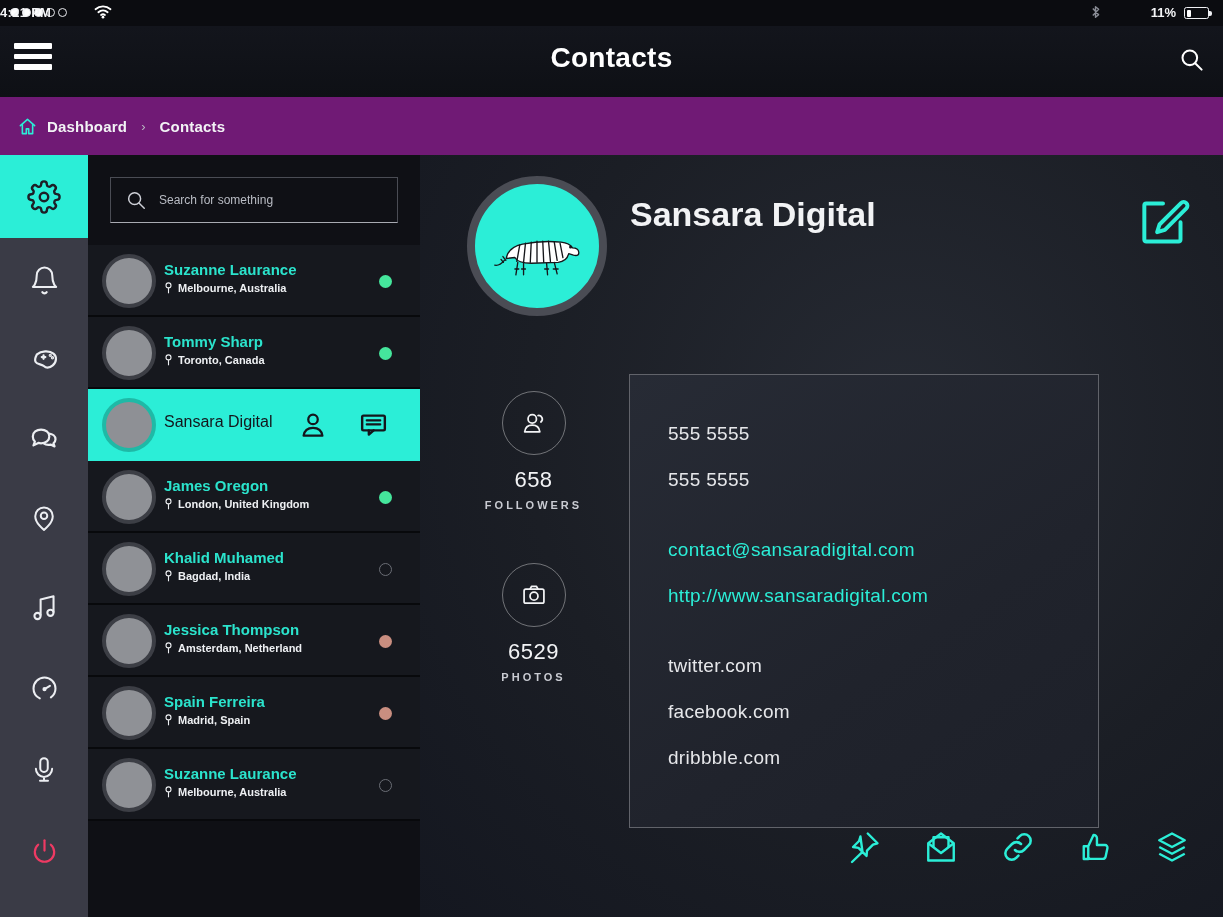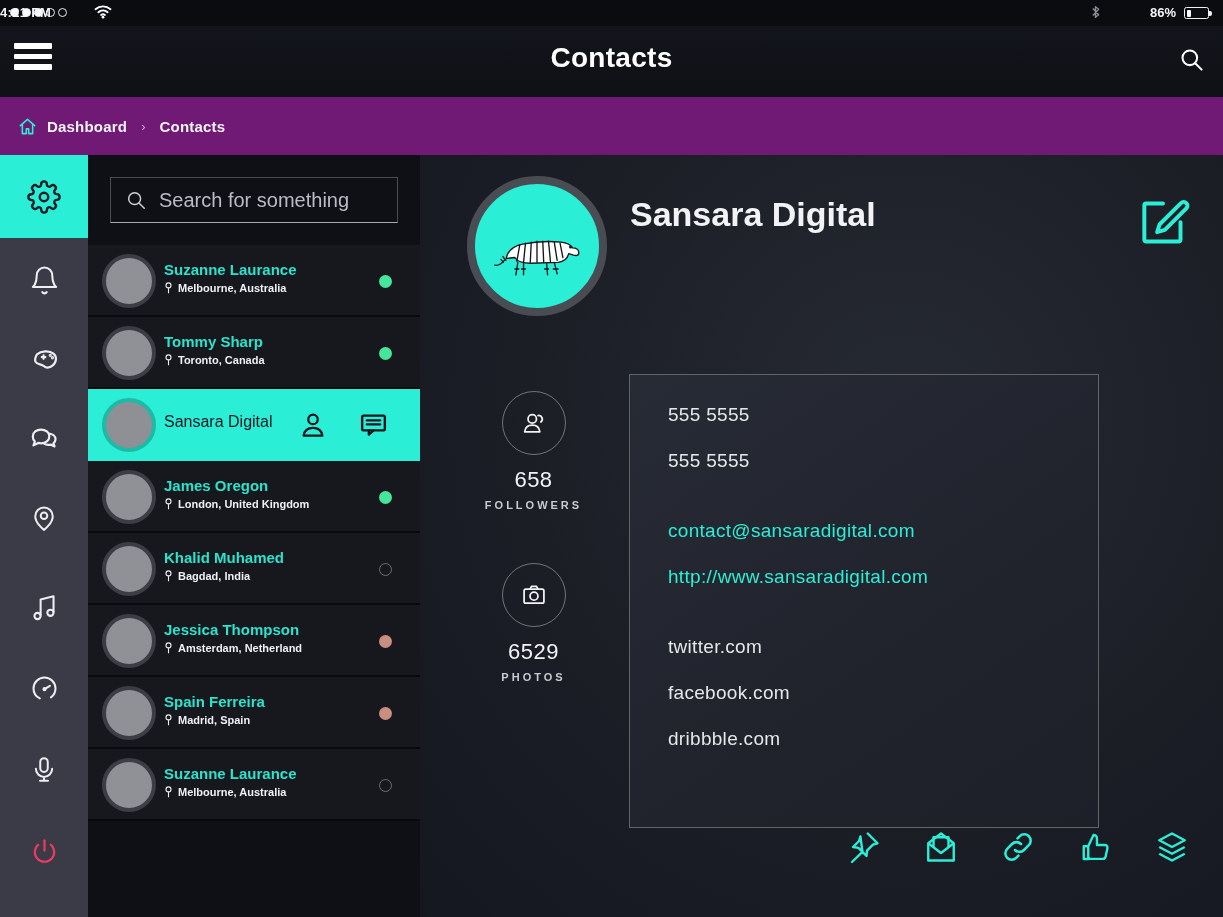--- a/index.html
+++ b/index.html
@@ -46,21 +46,21 @@
   .side-item.active { height:83px; top:0; background:#2beed7; color:#1d1f27; }
   .side-item.danger { color:#ee3a63; }
 
   
   #listpanel { position:absolute; left:88px; top:155px; width:332px; height:762px; background:#0f1015; }
   #searchbox { position:absolute; left:22px; top:22px; width:288px; height:46px;
     border:1px solid #4a4c54; border-bottom:1px solid #a9abb2; background:transparent;
     display:flex; align-items:center; color:#b9bcc4; }
   #searchbox svg { margin:0 12px 0 14px; }
   #searchbox input { background:transparent; border:none; outline:none; color:#d6d8de;
-    font-size:20px; font-family:"Liberation Sans",sans-serif; width:210px; }
+    font-size:12px; font-family:"Liberation Sans",sans-serif; width:210px; }
   #searchbox input::placeholder { color:#b9bcc4; opacity:1; }
   #rows { position:absolute; left:0; top:90px; width:332px; }
   .row { position:relative; width:332px; height:72px; background:#16181e;
     border-bottom:2px solid #08090c; cursor:pointer; }
   .avatar { position:absolute; left:14px; top:9px; width:54px; height:54px; border-radius:50%;
     background:#8f9196; border:4px solid #3c3e45; }
   .cname { position:absolute; left:76px; top:16px; color:#2be3cc; font-size:15px; font-weight:700; }
   .cloc { position:absolute; left:76px; top:37px; color:#eef0f3; font-size:11px; font-weight:700;
     display:flex; align-items:center; gap:5px; }
   .dot { position:absolute; right:28px; top:30px; width:13px; height:13px; border-radius:50%; }
@@ -87,21 +87,21 @@
 
   #stats { position:absolute; left:61px; top:236px; width:105px; text-align:center; }
   .stat { margin-bottom:52px; color:#f2f3f5; }
   .stat-circle { width:64px; height:64px; border-radius:50%; border:1.5px solid rgba(255,255,255,.38);
     margin:0 auto 12px; display:flex; align-items:center; justify-content:center; color:#f2f3f5; }
   .stat-num { font-size:22px; font-weight:400; letter-spacing:.5px; }
   .stat-label { margin-top:6px; font-size:11px; letter-spacing:3px; color:#c9cbd2; font-weight:700; }
 
   #infocard { position:absolute; left:209px; top:219px; width:470px; height:454px;
     background:linear-gradient(145deg,#272b35 0%,#20232c 60%,#1d2029 100%);
-    border:1px solid #61636a; padding:29px 38px; }
+    border:1px solid #61636a; padding:48px 38px; }
   #infocard p { font-size:19px; color:#e6e7ea; margin-bottom:24px; letter-spacing:.3px; }
   #infocard p.link { color:#2beed7; cursor:pointer; }
   #infocard p.gap { margin-top:48px; }
 
   #actions { position:absolute; left:209px; top:674px; width:565px; display:flex;
     justify-content:flex-end; gap:41px; padding-right:4px; color:#2beed7; }
   #actions .act { cursor:pointer; }
 </style>
 </head>
 <body>
@@ -121,21 +121,21 @@
         <path d="M9.4 14.6a4.6 4.6 0 0 1 5.2 0"></path>
       <circle cx="12" cy="17.6" r="1.8" fill="#fff" stroke="none"></circle>
     </svg>
   </span>
   <div id="clock">4:21 PM</div>
   <span id="bt">
     <svg width="11" height="16" viewBox="0 0 12 18" fill="none" stroke="#8a8d96" stroke-width="1.6" stroke-linejoin="round">
       <path d="M3 5l6.5 7L6 15V3l3.5 3L3 13"></path>
     </svg>
   </span>
-  <span id="batt-pct">86%</span>
+  <span id="batt-pct">11%</span>
   <span class="battery">
       <i></i>
     </span>
 </div>
 
 <div id="header">
   <div id="hamburger">
       <b></b>
       <b></b>
       <b></b>

